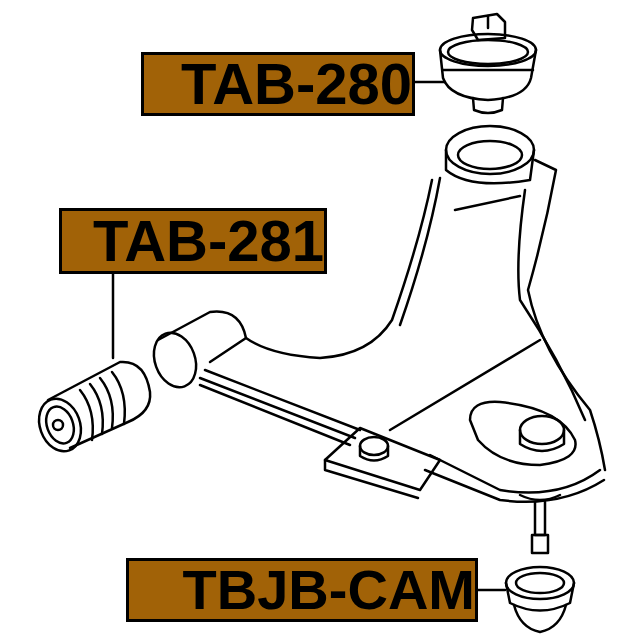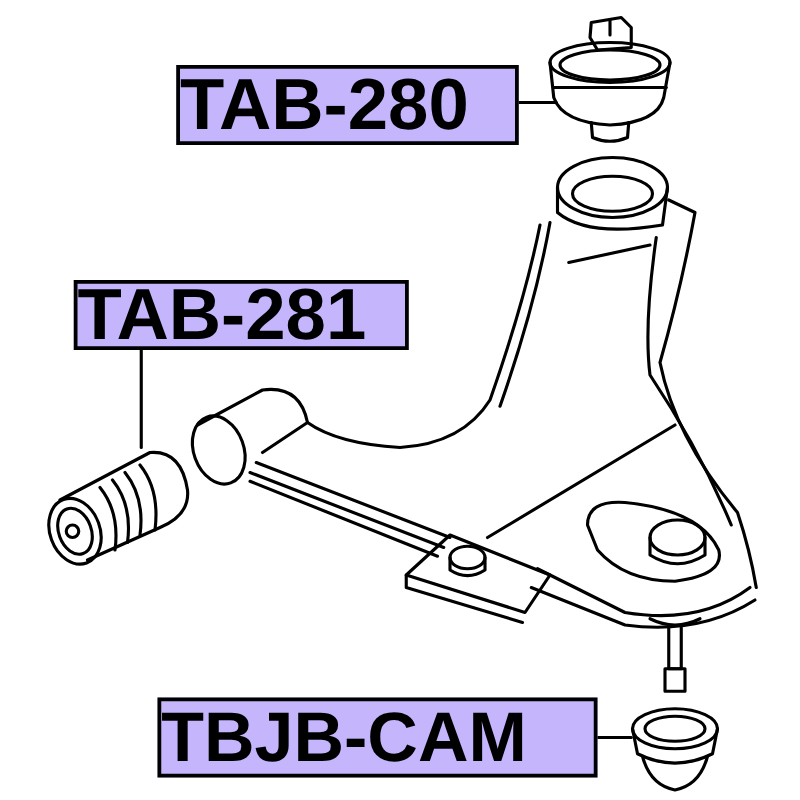--- a/index.html
+++ b/index.html
@@ -1,24 +1,24 @@
 <!DOCTYPE html>
 <html><head>
 <meta charset="utf-8">
 <style>
   html, body { margin:0; padding:0; background:#ffffff; }
   body { width:640px; height:640px; position:relative; overflow:hidden; font-family:"Liberation Sans", sans-serif; }
   .label-box {
-    position:absolute; border:3px solid #000; background:#c4b5fd;
+    position:absolute; border:3px solid #000; background:#a16207;
     font-family:"Liberation Sans", sans-serif; font-weight:bold; color:#000;
-    display:flex; align-items:center; justify-content:flex-start; box-sizing:border-box;
+    display:flex; align-items:center; justify-content:flex-end; box-sizing:border-box;
     letter-spacing:0px; line-height:1;
   }
   #lbl-280 { left:141px; top:52px; width:274px; height:64px; font-size:58px; }
-  #lbl-281 { left:59px; top:224px; width:268px; height:56px; font-size:58px; }
+  #lbl-281 { left:59px; top:208px; width:268px; height:66px; font-size:58px; }
   #lbl-cam { left:126px; top:558px; width:352px; height:64px; font-size:56px; }
   svg.drawing { position:absolute; left:0; top:0; }
 </style>
 </head>
 <body>
 
 <svg class="drawing" width="640" height="640" viewBox="0 0 640 640" fill="none" stroke="#000" stroke-width="2.5" stroke-linejoin="round" stroke-linecap="round">
 
   <line x1="415" y1="82" x2="445" y2="82"></line>
   <line x1="113" y1="274" x2="113" y2="358"></line>

